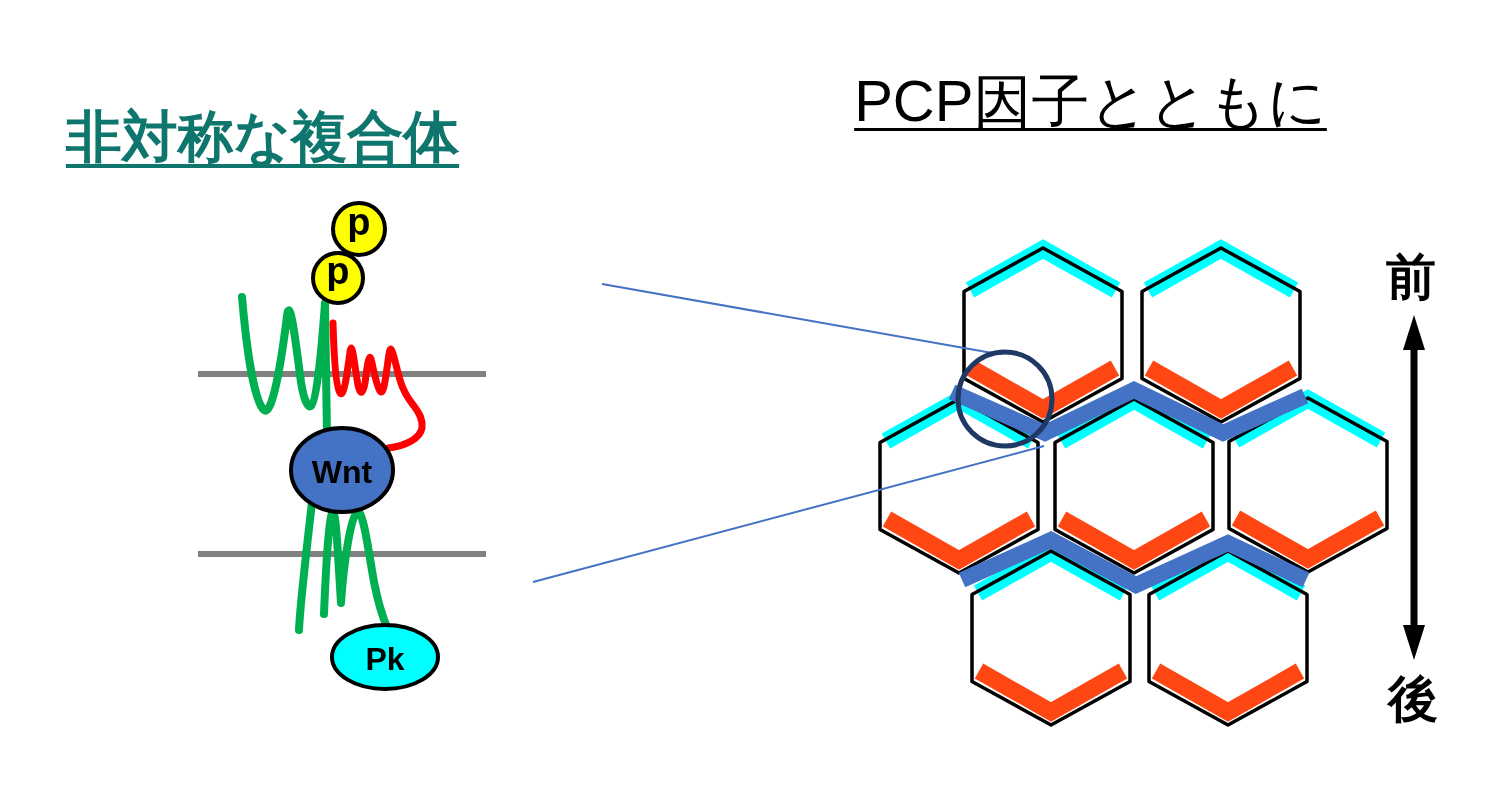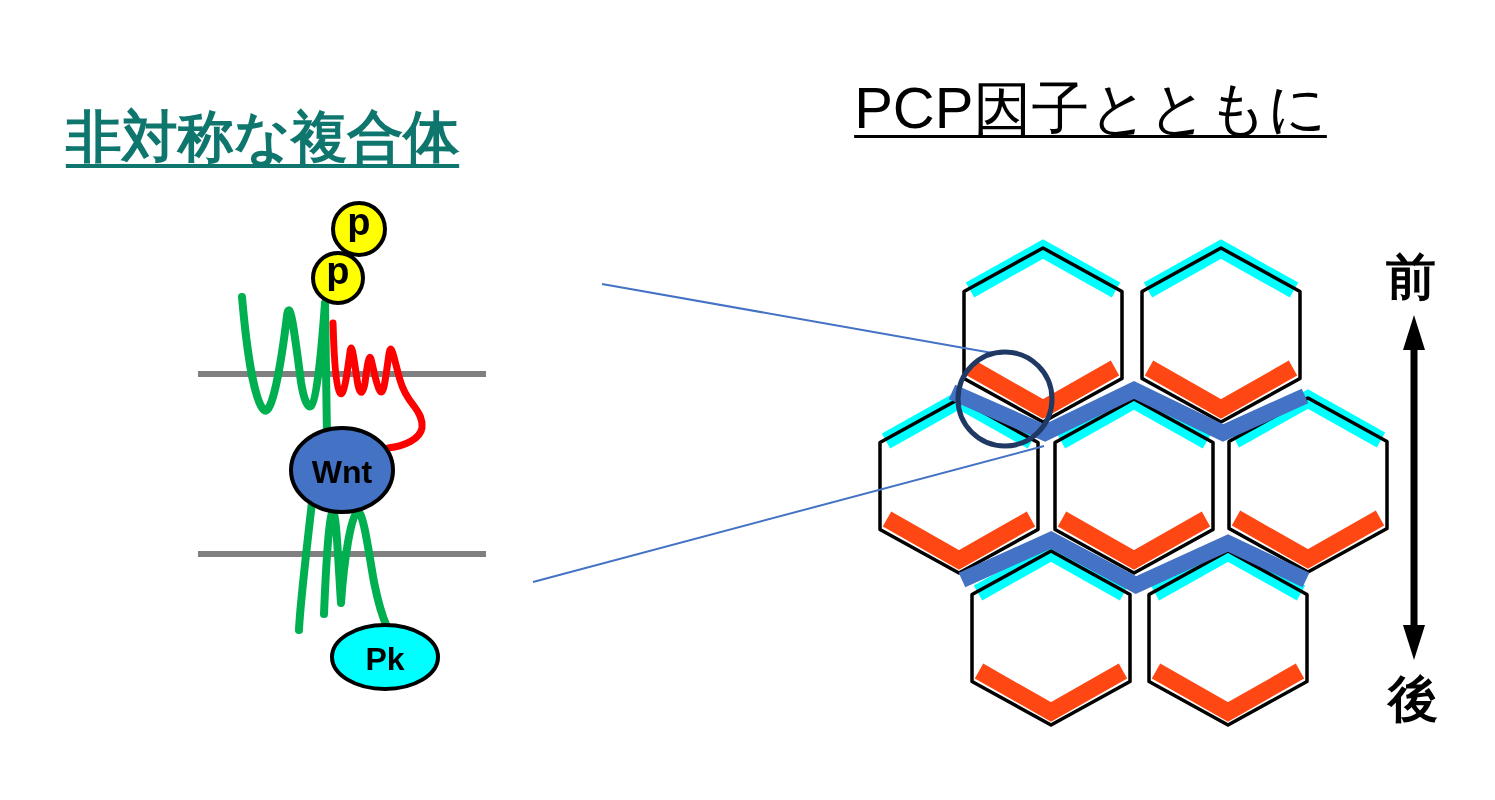--- a/index.html
+++ b/index.html
@@ -10,21 +10,21 @@
   #scene{position:absolute;left:0;top:0;}
   .abs{position:absolute;white-space:nowrap;}
   .left-title{
     left:30px;top:100px;width:465px;text-align:center;
     font-size:56px;font-weight:bold;color:#0f766e;
     text-decoration:underline;text-decoration-thickness:4px;text-underline-offset:8px;
   }
   .right-title{
     left:818px;top:62px;width:545px;text-align:center;
     font-size:58px;font-weight:500;color:#000;line-height:77px;
-    text-decoration:underline;text-decoration-thickness:3px;text-underline-offset:7px;margin-top:7px;
+    text-decoration:underline;text-decoration-thickness:3px;text-underline-offset:7px;
   }
   .axis-label{
     font-size:50px;font-weight:bold;color:#000;
   }
   .front-label{left:1386px;top:244px;}
   .back-label{left:1388px;top:666px;}
   .stroke-green{stroke:var(--green);}
   .stroke-red{stroke:var(--red);}
   .stroke-cyan{stroke:var(--cyan);}
   .stroke-orange{stroke:var(--orange);}

